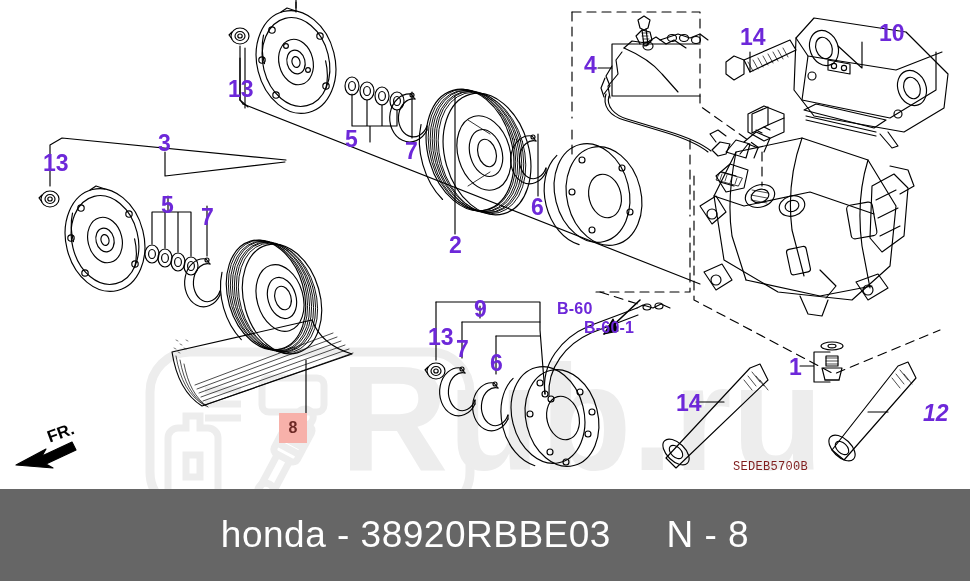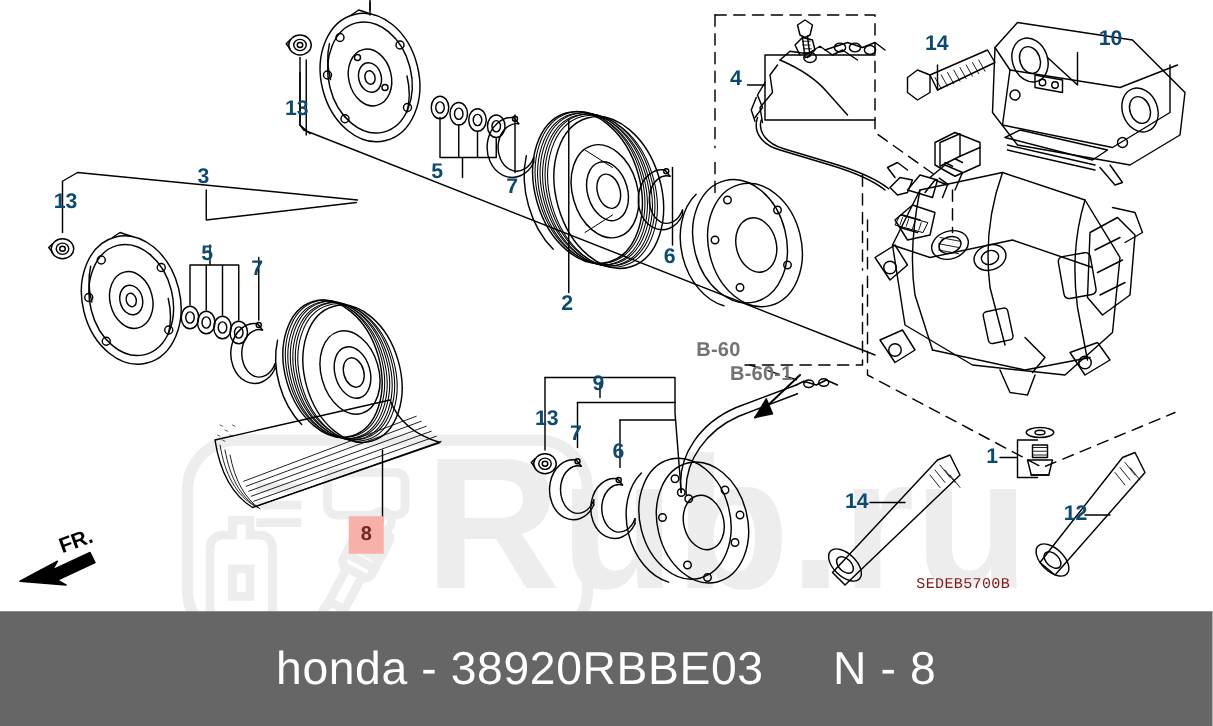--- a/index.html
+++ b/index.html
@@ -10,28 +10,28 @@
   }
   #sheet{position:absolute;left:0;top:0;width:970px;height:581px;background:#ffffff;}
   #diagram{position:absolute;left:0;top:0;width:970px;height:489px;overflow:hidden;}
   svg.layer{position:absolute;left:0;top:0;width:970px;height:489px;}
   #art{z-index:3;}
   #wm{z-index:1;}
 
   .num{
     position:absolute;z-index:5;
     font-family:"Liberation Sans", sans-serif;
-    font-size:17px;font-weight:700;color:#0c4a6e;
+    font-size:23px;font-weight:700;color:#6d28d9;
     line-height:1;white-space:nowrap;
   }
   .bold-label{
     position:absolute;z-index:5;
     font-family:"Liberation Sans", sans-serif;
-    font-weight:700;font-size:16px;color:#737373;
-    letter-spacing:.2px;line-height:1.18;white-space:nowrap;
+    font-weight:700;font-size:16px;color:#6d28d9;
+    letter-spacing:.2px;line-height:1.18;white-space:nowrap;margin-top:28px;
   }
   .badge{
     position:absolute;z-index:6;
     background:#f7b1aa;color:#6e2a26;
     font-family:"Liberation Sans", sans-serif;
     font-size:16px;font-weight:700;
     width:28px;height:30px;
     display:flex;align-items:center;justify-content:center;
   }
   .frlabel{
@@ -490,21 +490,21 @@
     <div class="num" style="left:740px;top:26px;">14</div>
     <div class="num" style="left:879px;top:22px;">10</div>
 
     <div class="num" style="left:428px;top:326px;">13</div>
     <div class="num" style="left:456px;top:338px;">7</div>
     <div class="num" style="left:474px;top:298px;">9</div>
     <div class="num" style="left:490px;top:352px;">6</div>
 
     <div class="num" style="left:789px;top:356px;">1</div>
     <div class="num" style="left:676px;top:392px;">14</div>
-    <div class="num" style="left:851px;top:402px;">12</div>
+    <div class="num" style="left:923px;top:402px;font-style:italic;">12</div>
 
     <div class="bold-label" style="left:557px;top:272px;">B-60</div>
     <div class="bold-label" style="left:584px;top:291px;">B-60-1</div>
 
     <div class="badge" style="left:279px;top:413px;">8</div>
 
     <div class="frlabel">FR.</div>
 
     <div class="drawcode">SEDEB5700B</div>
 

